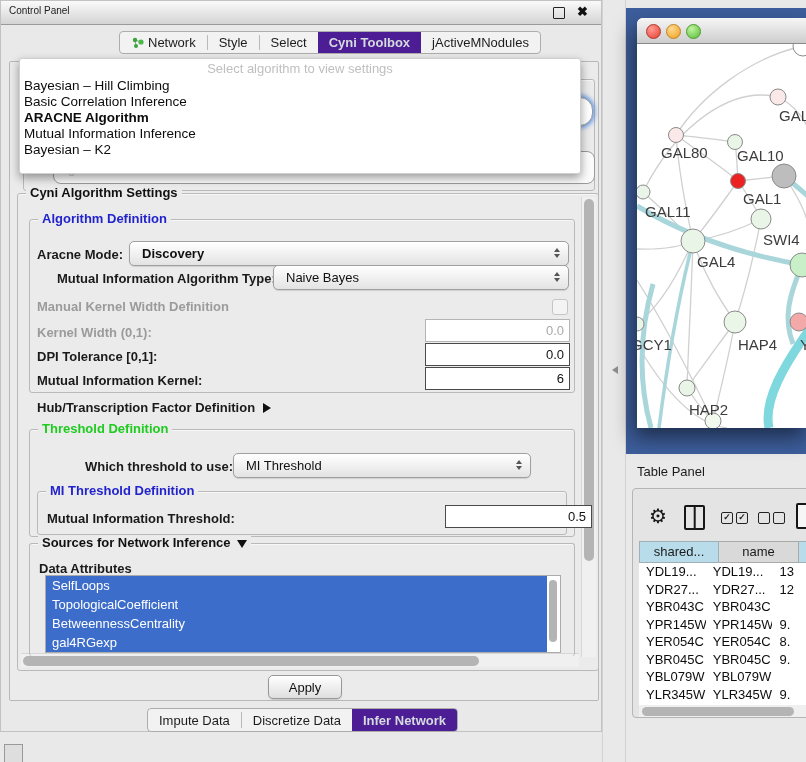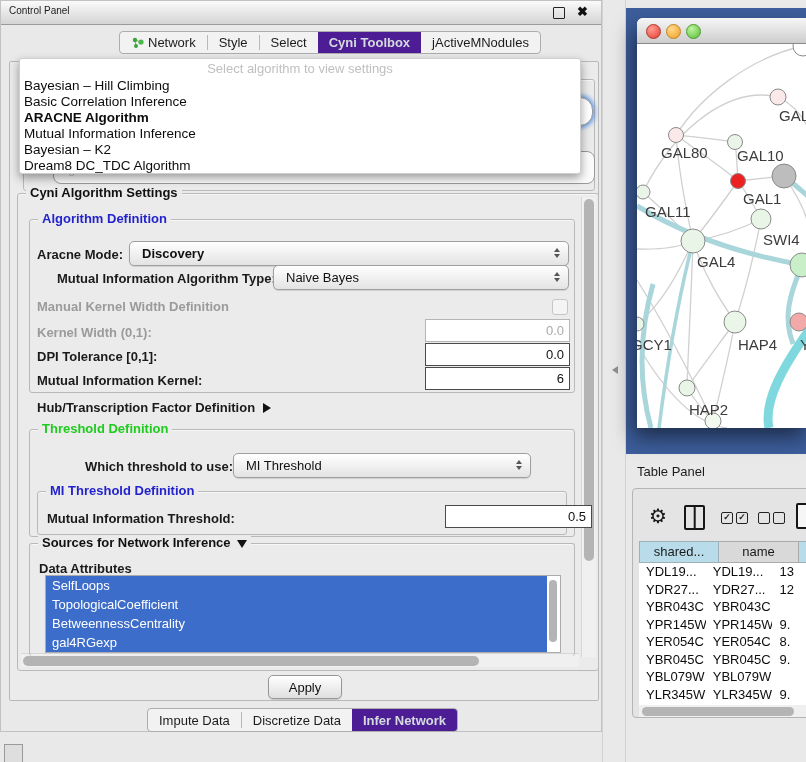--- a/index.html
+++ b/index.html
@@ -135,21 +135,20 @@
     <div class="abs" style="left:52px;top:150px;width:542px;height:33px;border:1px solid #9a9a9a;border-radius:8px;background:#fbfbfb;font-size:13px;color:#c8c8c8;line-height:33px;padding-left:14px;box-sizing:border-box;">gal-filtered.sif default node</div>
 
     <div class="dropdown">
       <div class="dd-head">Select algorithm to view settings</div>
       <div id="dd-items">
           <div class="dd-item">Bayesian – Hill Climbing</div>
           <div class="dd-item">Basic Correlation Inference</div>
           <div class="dd-item bold">ARACNE Algorithm</div>
           <div class="dd-item">Mutual Information Inference</div>
           <div class="dd-item">Bayesian – K2</div>
-          <div class="dd-item">Dream8 DC_TDC Algorithm</div>
         </div>
     </div>
 
     <div class="grp" style="left:16px;top:192px;width:580px;height:476px;">
       <span class="gt c-black">Cyni Algorithm Settings</span>
     </div>
 
     <div class="sb-track-v" style="left:580px;top:196px;width:14px;height:460px;">
       <div class="sb-thumb" style="left:2px;top:2px;width:10px;height:362px;"></div>
     </div>

